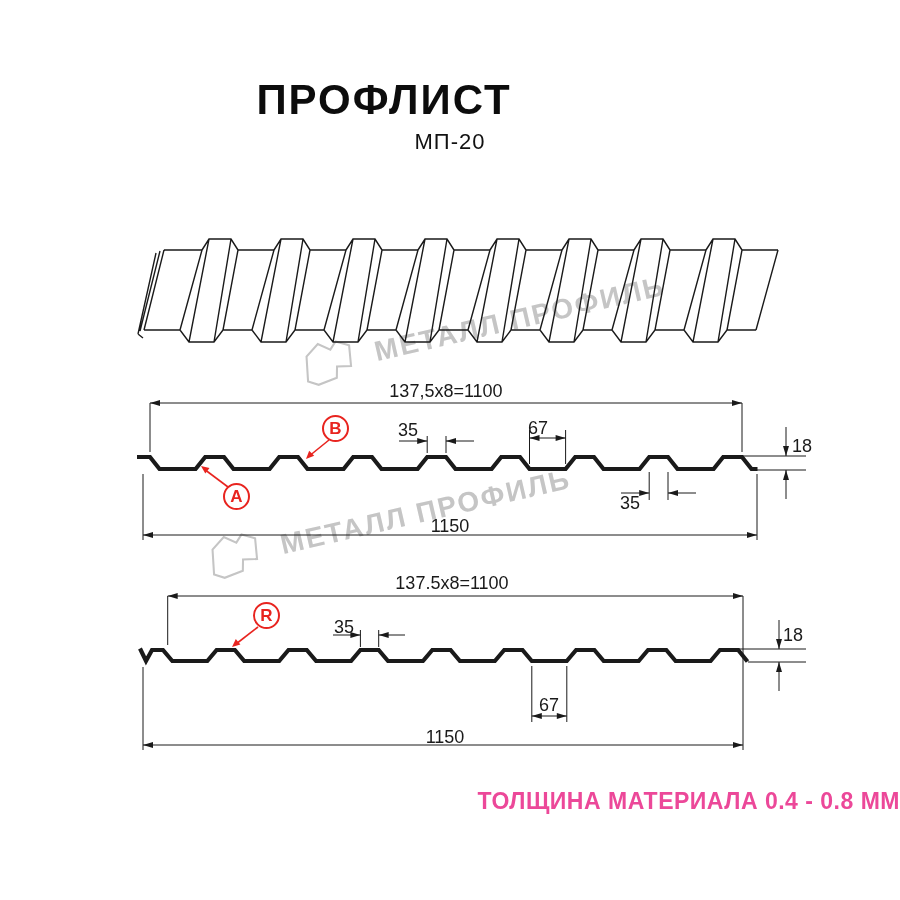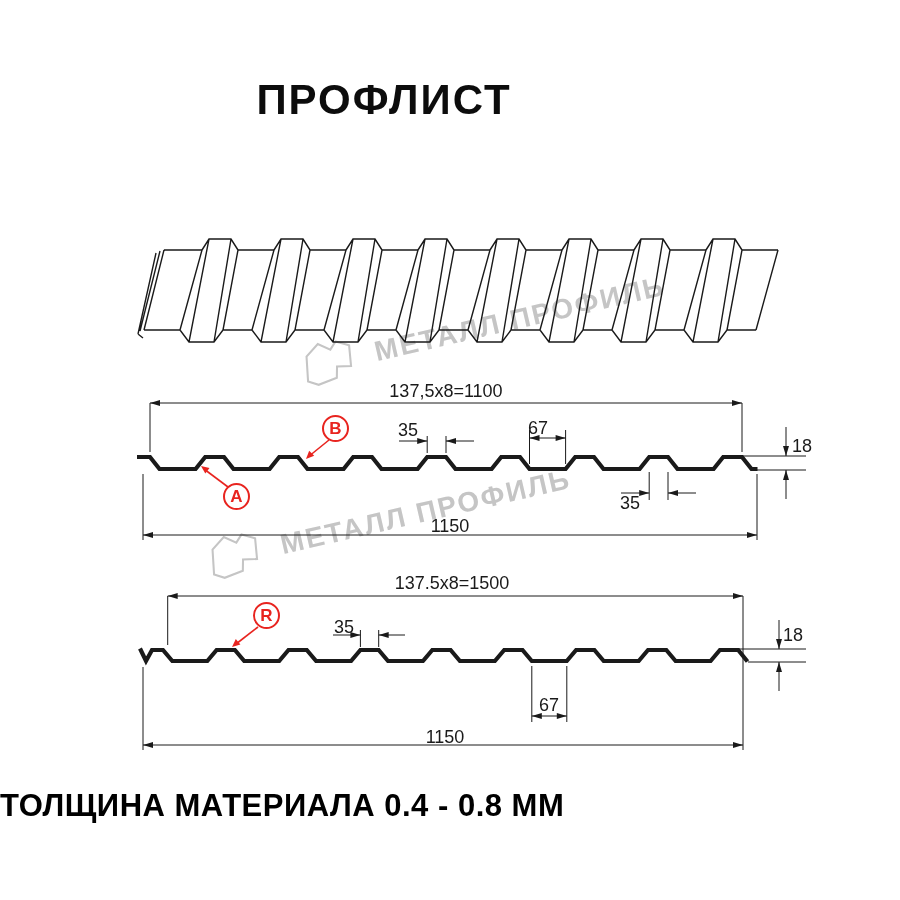--- a/index.html
+++ b/index.html
@@ -4,22 +4,22 @@
 <style>
   html,body{margin:0;padding:0;background:#fff;}
   .stage{position:relative;width:900px;height:900px;background:#fff;overflow:hidden;
          font-family:"Liberation Sans", sans-serif;color:#1a1a1a;}
   .layer{position:absolute;left:0;top:0;}
   
   .title{position:absolute;left:0;top:76px;width:768px;text-align:center;
          font-size:42px;font-weight:800;letter-spacing:2px;color:#0c0c0c;z-index:4;}
   .subtitle{position:absolute;left:0;top:129px;width:900px;text-align:center;
          font-size:22px;font-weight:500;letter-spacing:1px;color:#111;z-index:4;}
-  .note{position:absolute;left:0;top:788px;width:900px;text-align:left;
-         font-size:31px;font-weight:600;letter-spacing:.5px;color:#000000;z-index:4;}
+  .note{position:absolute;left:0;top:788px;width:900px;text-align:right;
+         font-size:23px;font-weight:600;letter-spacing:.5px;color:#ec4899;z-index:4;}
   
   .dim{position:absolute;transform:translateX(-50%);font-size:18px;color:#1a1a1a;
        white-space:nowrap;z-index:4;line-height:1;}
   
   .balloon{position:absolute;width:27px;height:27px;border:2.5px solid #e8241f;border-radius:50%;
        display:flex;align-items:center;justify-content:center;font-size:17px;font-weight:700;
        color:#e8241f;z-index:5;background:transparent;box-sizing:border-box;}
   
   .wm{position:absolute;display:flex;align-items:center;gap:12px;z-index:2;
       transform:rotate(-13deg);transform-origin:left center;}
@@ -131,36 +131,37 @@
       <line x1="258" y1="627" x2="236" y2="644"></line>
     </g>
     <g fill="#e8241f" stroke="none">
       <polygon points="201,466 209.5,468 205.3,473.6"></polygon>
       <polygon points="306,459 314.2,455.8 309.2,450.8"></polygon>
       <polygon points="232,647 235.8,639.1 240.4,644.5"></polygon>
     </g>
   </svg>
 
   <div class="title">ПРОФЛИСТ</div>
+  <div class="subtitle">МП-20</div>
   <div class="note">ТОЛЩИНА МАТЕРИАЛА 0.4 - 0.8 ММ</div>
 
   <div class="dim" style="left:446px;top:382px;">137,5x8=1100</div>
   <div class="dim" style="left:408px;top:421px;">35</div>
   <div class="dim" style="left:538px;top:419px;">67</div>
   <div class="dim" style="left:802px;top:437px;">18</div>
   <div class="dim" style="left:630px;top:494px;">35</div>
   <div class="dim" style="left:450px;top:517px;">1150</div>
   <div class="balloon" style="left:223px;top:483px;">
     <span>A</span>
   </div>
   <div class="balloon" style="left:322px;top:415px;">
     <span>B</span>
   </div>
 
-  <div class="dim" style="left:452px;top:574px;">137.5x8=1500</div>
+  <div class="dim" style="left:452px;top:574px;">137.5x8=1100</div>
   <div class="dim" style="left:344px;top:618px;">35</div>
   <div class="dim" style="left:549px;top:696px;">67</div>
   <div class="dim" style="left:793px;top:626px;">18</div>
   <div class="dim" style="left:445px;top:728px;">1150</div>
   <div class="balloon" style="left:253px;top:602px;">
     <span>R</span>
   </div>
 
 </div>
 

